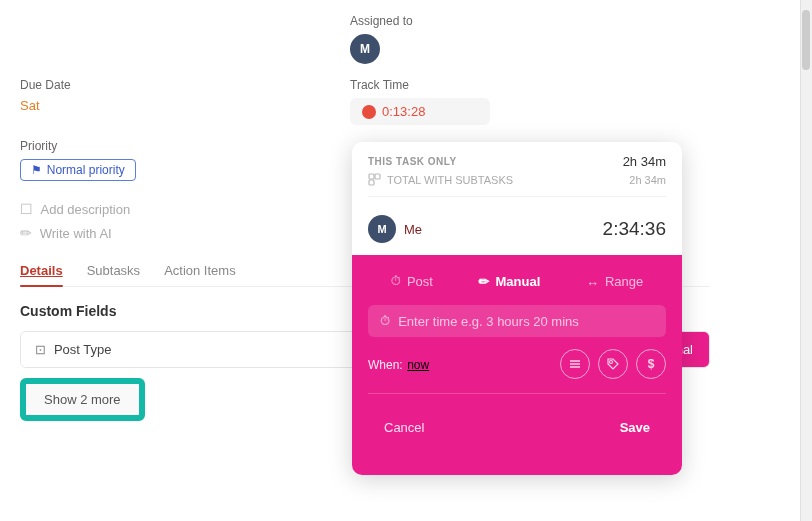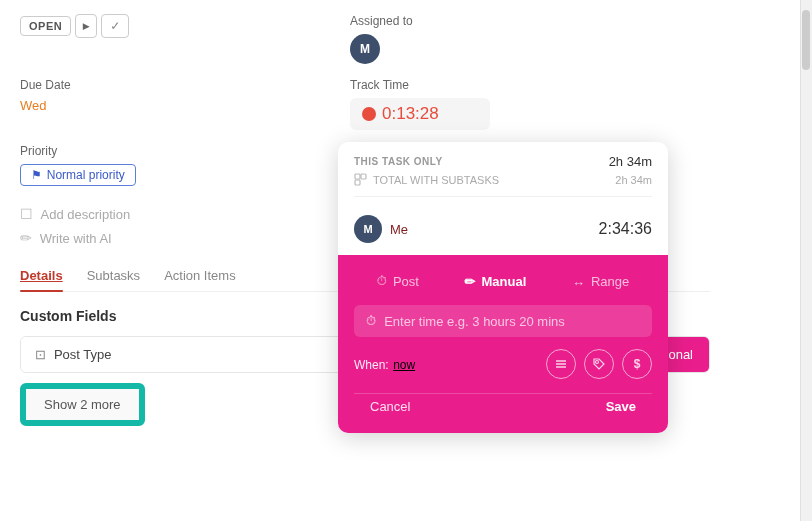--- a/index.html
+++ b/index.html
@@ -121,21 +121,21 @@
       min-width: 140px;
     }
     .track-time-icon {
       width: 14px;
       height: 14px;
       background: #e74c3c;
       border-radius: 50%;
       flex-shrink: 0;
     }
     .track-time-value {
-      font-size: 17px;
+      font-size: 13px;
       color: #e74c3c;
       font-weight: 500;
     }
 
     
     .due-date-value {
       color: #e67e22;
       font-size: 13px;
       font-weight: 500;
     }
@@ -252,21 +252,21 @@
       border-radius: 6px;
       padding: 8px 18px;
       font-size: 13px;
       color: #555;
       cursor: pointer;
     }
 
     
     .time-popup {
       position: absolute;
-      left: 338px;
+      left: 352px;
       top: 142px;
       width: 330px;
       background: #fff;
       border-radius: 10px;
       box-shadow: 0 4px 24px rgba(0,0,0,0.18);
       overflow: hidden;
       z-index: 100;
     }
 
     .popup-header {
@@ -322,21 +322,21 @@
       display: flex;
       align-items: center;
       gap: 8px;
     }
     .popup-user-name {
       font-size: 13px;
       color: #7f1d1d;
       font-weight: 500;
     }
     .popup-user-time {
-      font-size: 16px;
+      font-size: 19px;
       color: #333;
     }
 
     
     .popup-pink {
       background: #e91e8c;
       padding: 14px 16px;
     }
     .popup-tabs-row {
       display: flex;
@@ -408,21 +408,21 @@
       color: rgba(255,255,255,0.8);
       font-size: 13px;
       cursor: pointer;
     }
 
     .popup-footer {
       display: flex;
       justify-content: space-between;
       align-items: center;
       background: #e91e8c;
-      padding: 5px 16px;
+      padding: 26px 16px;
       border-top: 1px solid rgba(255,255,255,0.2);
     }
     .popup-cancel-btn {
       font-size: 13px;
       color: rgba(255,255,255,0.85);
       cursor: pointer;
       background: none;
       border: none;
     }
     .popup-save-btn {
@@ -435,41 +435,32 @@
     }
   </style>
 </head>
 <body>
 
 <div class="main-panel">
 
   
   <div class="row-flex">
     <div class="col-left">
-      <div class="status-row">
-        <div class="status-badge">OPEN</div>
-        <div class="status-arrow-btn">
-          <span style="font-size:9px; color:#666;">▶</span>
-        </div>
-        <div class="status-check-btn">
-          <span style="font-size:12px; color:#888;">✓</span>
-        </div>
-      </div>
     </div>
     <div class="col-right">
       <div class="label">Assigned to</div>
       <div class="avatar-circle">M</div>
     </div>
   </div>
 
   
   <div class="row-flex">
     <div class="col-left">
       <div class="label">Due Date</div>
-      <div class="due-date-value">Wed</div>
+      <div class="due-date-value">Sat</div>
     </div>
     <div class="col-right">
       <div class="label">Track Time</div>
       <div class="track-time-box">
         <div class="track-time-icon"></div>
         <span class="track-time-value">0:13:28</span>
       </div>
     </div>
   </div>
 

